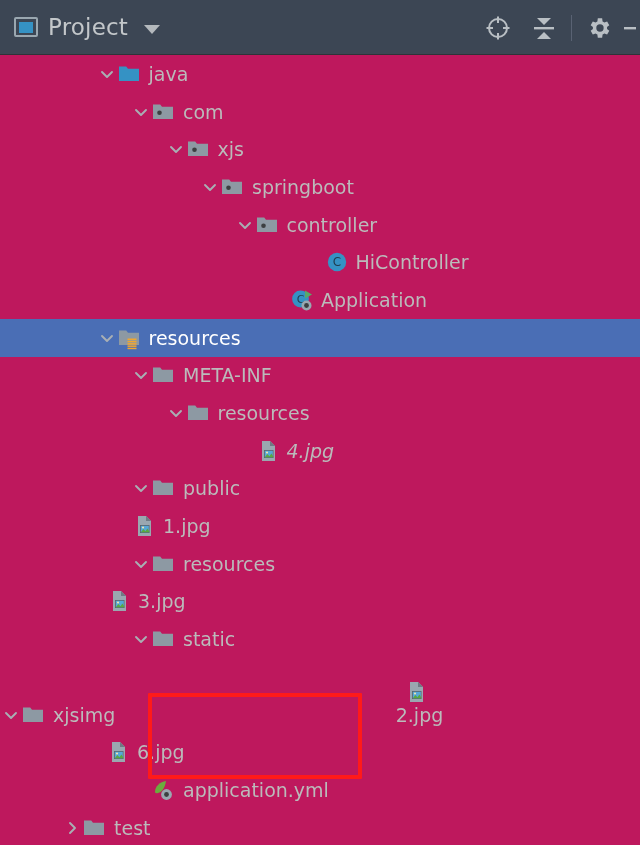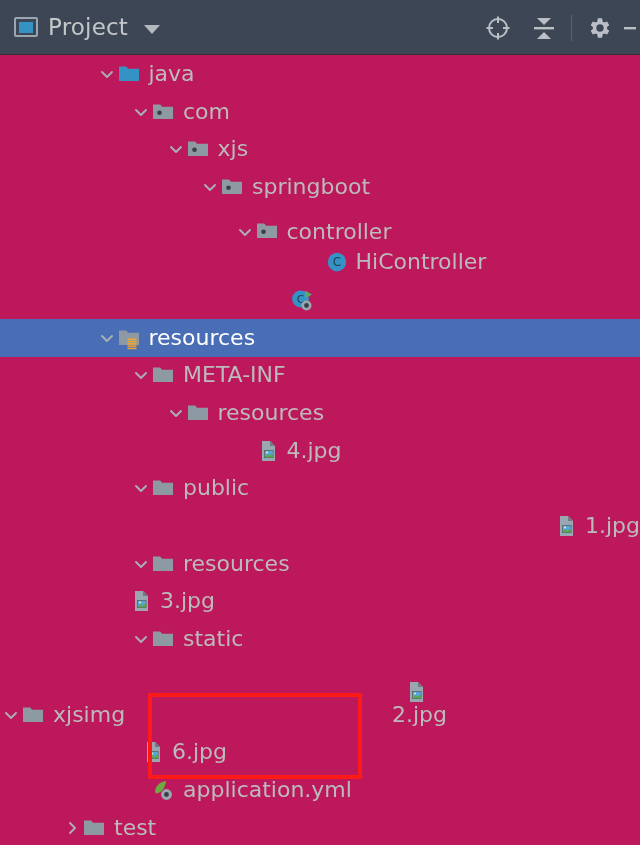--- a/index.html
+++ b/index.html
@@ -59,21 +59,21 @@
     display:flex;align-items:center;justify-content:center;
   }
   .twisty svg{display:block;}
   .icon{
     width:24px;height:24px;flex:0 0 24px;
     display:flex;align-items:center;justify-content:center;
     margin-right:7px;
   }
   .icon svg{display:block;}
   .label{
-    color:#bbbbbb;font-size:22px;line-height:22px;white-space:nowrap;
+    color:#bbbbbb;font-size:19px;line-height:22px;white-space:nowrap;
   }
   .row.selected .label{color:#ffffff;}
 
   
   .annot{
     position:absolute;
     border:4px solid #ff1a1a;
     pointer-events:none;
     box-sizing:border-box;
     border-radius:1px;
@@ -173,21 +173,21 @@
           </svg>
         </div>
         <div class="icon">
           <svg width="24" height="24" viewBox="0 0 24 24">
             <path d="M1 4.5h7.2l1.8 2.2h11V19H1z" fill="#8d99a3"></path>
             <circle cx="7.5" cy="12.8" r="2.3" fill="#3c3f41"></circle>
           </svg>
         </div>
         <div class="label">springboot</div>
       </div>
-      <div class="row" style="padding-left: 233.5px; align-items: flex-end;">
+      <div class="row" style="padding-left: 233.5px;">
         <div class="twisty">
           <svg width="16" height="16" viewBox="0 0 16 16">
             <path d="M3 6 L8 11 L13 6" fill="none" stroke="#a9afb4" stroke-width="1.9" stroke-linecap="round" stroke-linejoin="round"></path>
           </svg>
         </div>
         <div class="icon">
           <svg width="24" height="24" viewBox="0 0 24 24">
             <path d="M1 4.5h7.2l1.8 2.2h11V19H1z" fill="#8d99a3"></path>
             <circle cx="7.5" cy="12.8" r="2.3" fill="#3c3f41"></circle>
           </svg>
@@ -208,20 +208,21 @@
         <div class="twisty"></div>
         <div class="icon">
           <svg width="24" height="24" viewBox="0 0 24 24">
             <circle cx="10.5" cy="11" r="8.4" fill="#3592c4"></circle>
             <text x="10.5" y="15" text-anchor="middle" font-family="&quot;DejaVu Sans&quot;,&quot;Liberation Sans&quot;,sans-serif" font-size="11" fill="#1f3b4d">C</text>
             <path d="M15 2.5 L22 6.5 L15 10.5 Z" fill="#59a869"></path>
             <circle cx="16.5" cy="17.5" r="5" fill="#9aa7b0"></circle>
             <circle cx="16.5" cy="17.5" r="2.4" fill="#3c3f41"></circle>
           </svg>
         </div>
+        <div class="label">Application</div>
       </div>
       <div class="row selected" style="padding-left: 95.5px;">
         <div class="twisty">
           <svg width="16" height="16" viewBox="0 0 16 16">
             <path d="M3 6 L8 11 L13 6" fill="none" stroke="#a9afb4" stroke-width="1.9" stroke-linecap="round" stroke-linejoin="round"></path>
           </svg>
         </div>
         <div class="icon">
           <svg width="24" height="24" viewBox="0 0 24 24">
             <path d="M1 4.5h7.2l1.8 2.2h11V19H1z" fill="#8d99a3"></path>
@@ -253,21 +254,21 @@
             <path d="M3 6 L8 11 L13 6" fill="none" stroke="#a9afb4" stroke-width="1.9" stroke-linecap="round" stroke-linejoin="round"></path>
           </svg>
         </div>
         <div class="icon">
           <svg width="24" height="24" viewBox="0 0 24 24">
             <path d="M1 4.5h7.2l1.8 2.2h11V19H1z" fill="#8d99a3"></path>
           </svg>
         </div>
         <div class="label">resources</div>
       </div>
-      <div class="row" style="padding-left: 233.5px;">
+      <div class="row" style="padding-left: 233.5px; font-style: italic;">
         <div class="twisty"></div>
         <div class="icon">
           <svg width="24" height="24" viewBox="0 0 24 24">
             <path d="M6 2h8l5 5v15H6z" fill="#9aa7b0"></path>
             <path d="M14 2l5 5h-5z" fill="#6f7a84"></path>
             <rect x="8" y="11" width="9.5" height="8" fill="#5a646c"></rect>
             <rect x="8.8" y="11.8" width="8" height="6.4" fill="#56a8d8"></rect>
             <path d="M8.8 18.2l2.6-3.2 2 2.2 2-2.6 2.4 3.6z" fill="#5aa83f"></path>
             <circle cx="11" cy="13.6" r="1" fill="#ffe9a8"></circle>
           </svg>
@@ -280,21 +281,21 @@
             <path d="M3 6 L8 11 L13 6" fill="none" stroke="#a9afb4" stroke-width="1.9" stroke-linecap="round" stroke-linejoin="round"></path>
           </svg>
         </div>
         <div class="icon">
           <svg width="24" height="24" viewBox="0 0 24 24">
             <path d="M1 4.5h7.2l1.8 2.2h11V19H1z" fill="#8d99a3"></path>
           </svg>
         </div>
         <div class="label">public</div>
       </div>
-      <div class="row" style="padding-left: 110px; justify-content: flex-end;">
+      <div class="row" style="padding-left: 110px;">
         <div class="twisty"></div>
         <div class="icon">
           <svg width="24" height="24" viewBox="0 0 24 24">
             <path d="M6 2h8l5 5v15H6z" fill="#9aa7b0"></path>
             <path d="M14 2l5 5h-5z" fill="#6f7a84"></path>
             <rect x="8" y="11" width="9.5" height="8" fill="#5a646c"></rect>
             <rect x="8.8" y="11.8" width="8" height="6.4" fill="#56a8d8"></rect>
             <path d="M8.8 18.2l2.6-3.2 2 2.2 2-2.6 2.4 3.6z" fill="#5aa83f"></path>
             <circle cx="11" cy="13.6" r="1" fill="#ffe9a8"></circle>
           </svg>
@@ -307,21 +308,21 @@
             <path d="M3 6 L8 11 L13 6" fill="none" stroke="#a9afb4" stroke-width="1.9" stroke-linecap="round" stroke-linejoin="round"></path>
           </svg>
         </div>
         <div class="icon">
           <svg width="24" height="24" viewBox="0 0 24 24">
             <path d="M1 4.5h7.2l1.8 2.2h11V19H1z" fill="#8d99a3"></path>
           </svg>
         </div>
         <div class="label">resources</div>
       </div>
-      <div class="row" style="padding-left: 107px;">
+      <div class="row" style="padding-left: 85px;">
         <div class="twisty"></div>
         <div class="icon">
           <svg width="24" height="24" viewBox="0 0 24 24">
             <path d="M6 2h8l5 5v15H6z" fill="#9aa7b0"></path>
             <path d="M14 2l5 5h-5z" fill="#6f7a84"></path>
             <rect x="8" y="11" width="9.5" height="8" fill="#5a646c"></rect>
             <rect x="8.8" y="11.8" width="8" height="6.4" fill="#56a8d8"></rect>
             <path d="M8.8 18.2l2.6-3.2 2 2.2 2-2.6 2.4 3.6z" fill="#5aa83f"></path>
             <circle cx="11" cy="13.6" r="1" fill="#ffe9a8"></circle>
           </svg>
@@ -361,21 +362,21 @@
             <path d="M3 6 L8 11 L13 6" fill="none" stroke="#a9afb4" stroke-width="1.9" stroke-linecap="round" stroke-linejoin="round"></path>
           </svg>
         </div>
         <div class="icon">
           <svg width="24" height="24" viewBox="0 0 24 24">
             <path d="M1 4.5h7.2l1.8 2.2h11V19H1z" fill="#8d99a3"></path>
           </svg>
         </div>
         <div class="label">xjsimg</div>
       </div>
-      <div class="row" style="padding-left: 119px; align-items: center;">
+      <div class="row" style="padding-left: 84px; align-items: center;">
         <div class="twisty"></div>
         <div class="icon">
           <svg width="24" height="24" viewBox="0 0 24 24">
             <path d="M6 2h8l5 5v15H6z" fill="#9aa7b0"></path>
             <path d="M14 2l5 5h-5z" fill="#6f7a84"></path>
             <rect x="8" y="11" width="9.5" height="8" fill="#5a646c"></rect>
             <rect x="8.8" y="11.8" width="8" height="6.4" fill="#56a8d8"></rect>
             <path d="M8.8 18.2l2.6-3.2 2 2.2 2-2.6 2.4 3.6z" fill="#5aa83f"></path>
             <circle cx="11" cy="13.6" r="1" fill="#ffe9a8"></circle>
           </svg>

